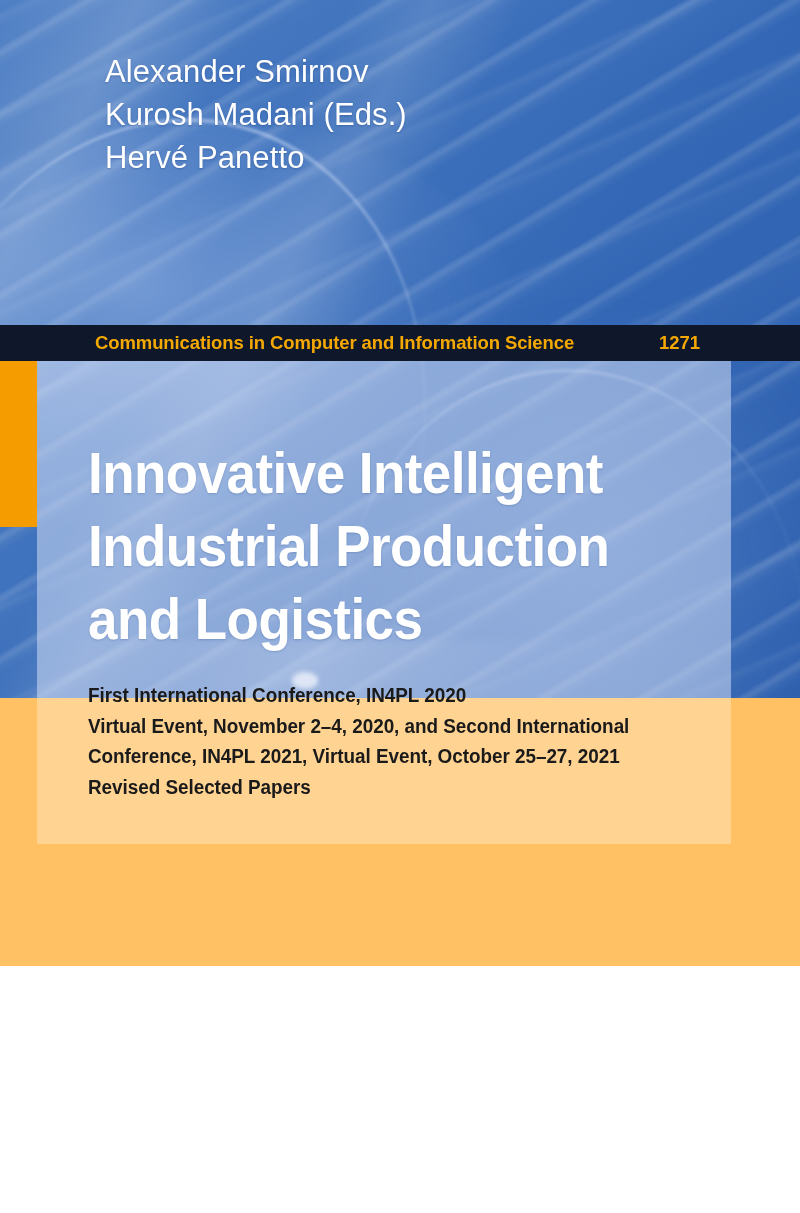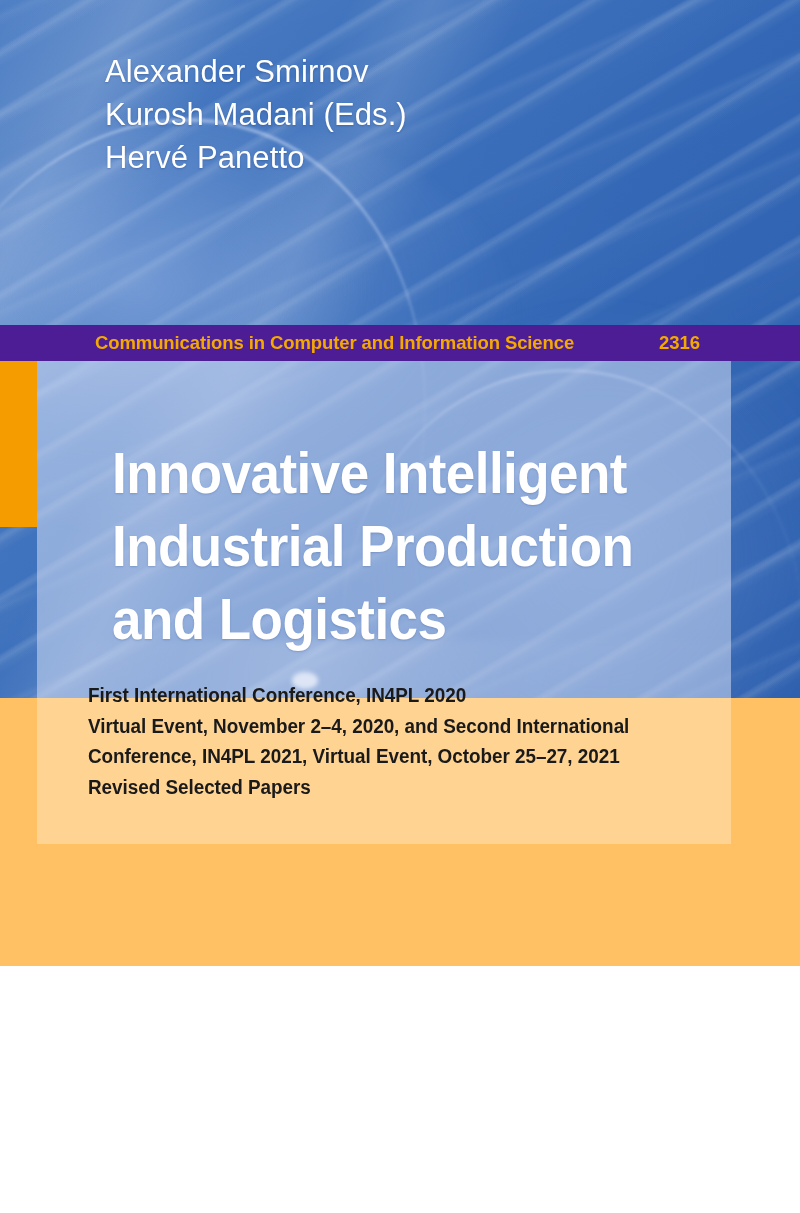--- a/index.html
+++ b/index.html
@@ -110,21 +110,21 @@
     border-radius: 50%;
     background: rgba(255,255,255,0.78);
     filter: blur(2px);
   }
 
   
   .series-bar {
     position: absolute;
     left: 0; top: 325px;
     width: 800px; height: 36px;
-    background: #4c1d95;
+    background: #0f172a;
     display: flex;
     align-items: center;
     z-index: 7;
   }
   .series-title {
     position: absolute;
     left: 95px;
     color: #f5a800;
     font-size: 18.5px;
     font-weight: 600;
@@ -158,21 +158,20 @@
     background: rgba(222,230,250,0.50);
     z-index: 4;
   }
 
   
   .title-wrap {
     position: absolute;
     left: 88px; top: 437px;
     width: 640px;
     z-index: 6;
-    margin-left: 24px;
   }
   .title-line {
     color: #ffffff;
     font-size: 57px;
     font-weight: 700;
     line-height: 73px;
     letter-spacing: -0.6px;
     white-space: nowrap;
     font-family: "Liberation Sans", sans-serif;
     transform: scaleX(0.93);
@@ -255,21 +254,21 @@
   </div>
 
   <div style="position:absolute;left:105px;top:50px;z-index:6;">
     <div style="color:#ffffff;font-size:31px;line-height:43px;font-weight:400;white-space:nowrap;letter-spacing:0.1px;text-shadow:0 1px 2px rgba(30,60,120,0.35);">Alexander Smirnov</div>
     <div style="color:#ffffff;font-size:31px;line-height:43px;font-weight:400;white-space:nowrap;letter-spacing:0.1px;text-shadow:0 1px 2px rgba(30,60,120,0.35);">Kurosh Madani (Eds.)</div>
     <div style="color:#ffffff;font-size:31px;line-height:43px;font-weight:400;white-space:nowrap;letter-spacing:0.1px;text-shadow:0 1px 2px rgba(30,60,120,0.35);">Hervé Panetto</div>
   </div>
 
   <div class="series-bar">
     <span class="series-title">Communications in Computer and Information Science</span>
-    <span class="series-volume">2316</span>
+    <span class="series-volume">1271</span>
   </div>
 
   <div class="spine-block"></div>
 
   <div class="title-panel"></div>
 
   <div class="title-wrap">
     <div class="title-line">Innovative Intelligent</div>
     <div class="title-line">Industrial Production</div>
     <div class="title-line">and Logistics</div>

